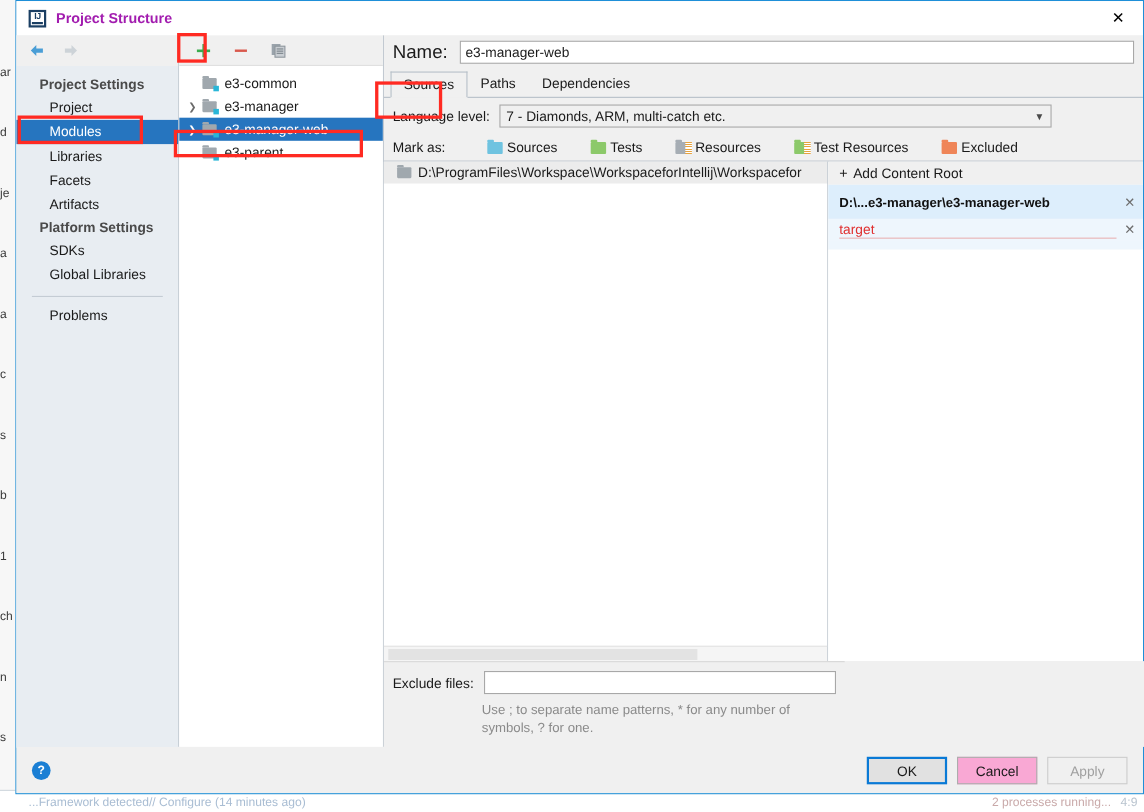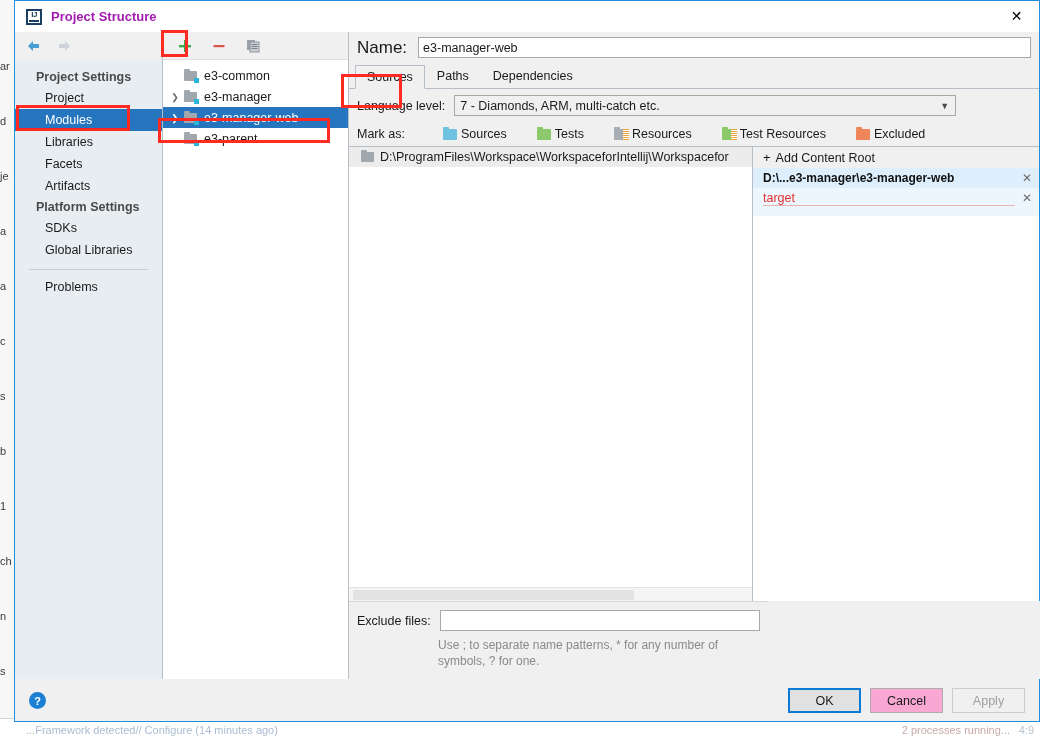--- a/index.html
+++ b/index.html
@@ -269,21 +269,21 @@
     background: #ffffff;
     display: flex; flex-direction: column;
   }
   #add-root {
     height: 21px; display: flex; align-items: center;
     padding-left: 10px; background: #f0f0f0;
     font-size: 12.5px; color: #1a1a1a; cursor: pointer;
   }
   #add-root .plus { color: #1a1a1a; margin-right: 5px; font-size: 13px; }
   #root-path-row {
-    height: 20px; display: flex; align-items: center; justify-content: space-between;
+    height: 31px; display: flex; align-items: center; justify-content: space-between;
     background: #ddeefc; padding: 0 6px 0 10px;
   }
   #root-path-text { font-size: 12px; font-weight: bold; color: #111111; }
   .x-btn {
     width: 12px; text-align: center; color: #6d6d6d; cursor: pointer;
     font-size: 12px; line-height: 12px;
   }
   #excluded-header {
     height: 21px; display: flex; align-items: center;
     padding-left: 10px; background: #eef6fd;

